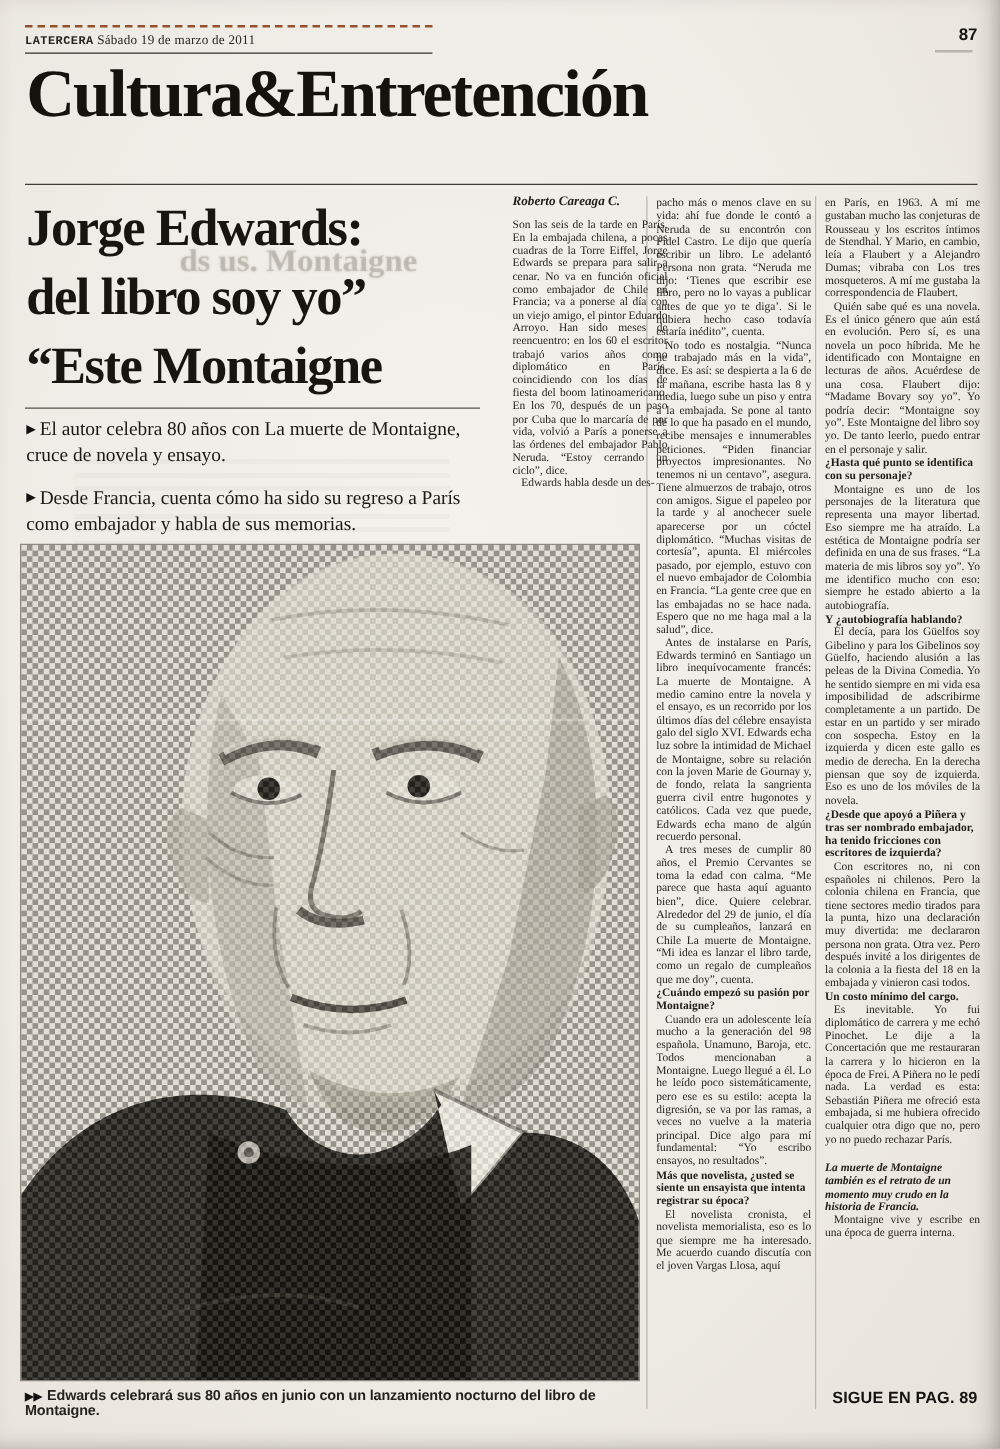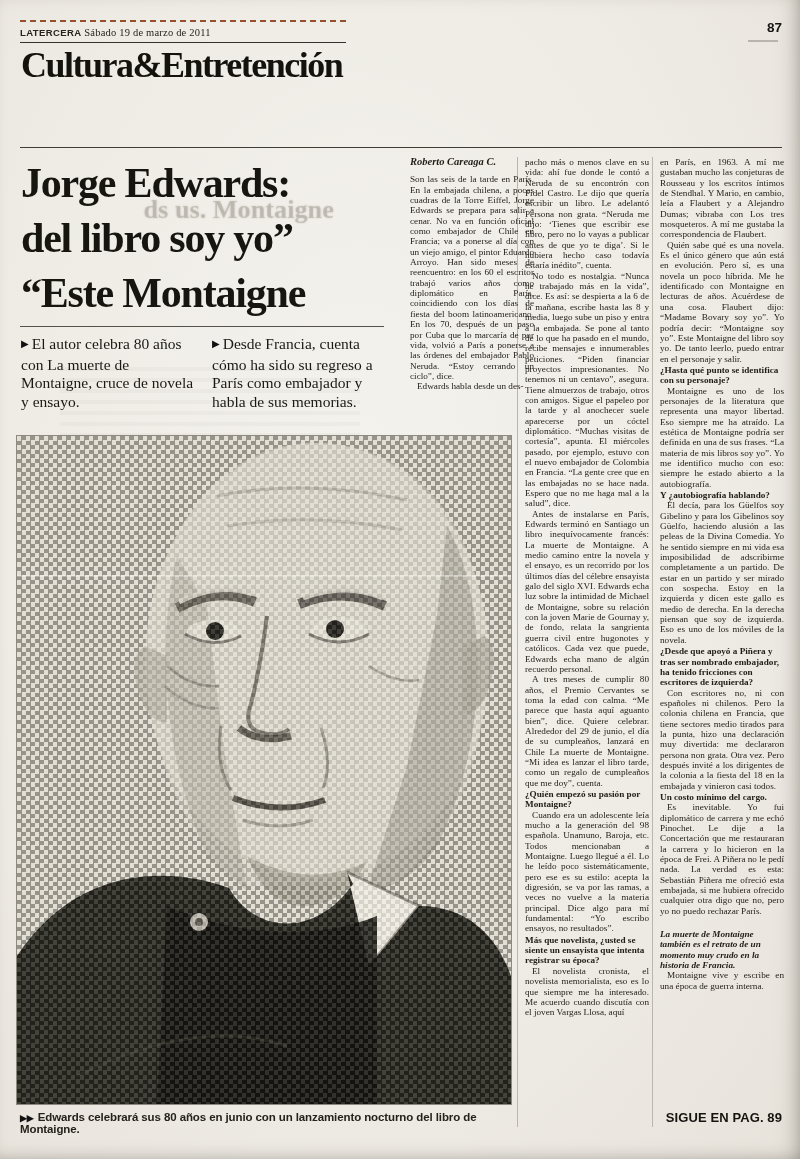--- a/index.html
+++ b/index.html
@@ -10,36 +10,36 @@
     box-shadow:inset -14px 0 22px -14px rgba(90,85,75,.55), inset 0 -10px 18px -12px rgba(90,85,75,.4);
     overflow:hidden;
     font-family:"Liberation Serif", serif;
     color:#1d1b16;
   }
   .abs{position:absolute;}
   
   .redline{left:20px;top:20px;width:326px;border-top:2px dashed #95502e;}
   .folio{left:20px;top:27px;width:326px;font-size:10.5px;letter-spacing:.2px;
     padding-bottom:4px;border-bottom:1.5px solid #34322c;color:#26241f;}
-  .folio b{font-family:Liberation Sans, sans-serif;font-size:9.5px;letter-spacing:.4px;}
+  .folio b{font-family:Liberation Mono, monospace;font-size:9.5px;letter-spacing:.4px;}
   .pagenum{left:748px;top:20px;width:34px;text-align:right;font-family:"Liberation Sans",sans-serif;
     font-weight:bold;font-size:13.5px;color:#171511;}
   .pagenum-rule{left:748px;top:40px;width:30px;border-top:2px solid #b9b5ac;}
-  .section-title{left:21px;top:44px;width:700px;font-size:36px;font-weight:bold;
+  .section-title{left:21px;top:44px;width:700px;font-size:54px;font-weight:bold;
     letter-spacing:-1.5px;color:#14120d;font-stretch:condensed;}
   .toprule{left:20px;top:147px;width:762px;border-top:1.5px solid #403d36;}
   
   .headline{left:21px;top:156px;width:368px;font-size:42px;line-height:55px;font-weight:bold;
     letter-spacing:-1.2px;color:#17150f;}
   .ghost{left:150px;top:196px;width:260px;font-size:25px;font-weight:bold;color:rgba(110,105,92,.22);
     text-shadow:0 0 2px rgba(110,105,92,.25);transform:scaleX(1.05);}
   .ghost2{left:60px;top:360px;width:300px;height:110px;
     background:repeating-linear-gradient(0deg, rgba(120,115,100,.05) 0 4px, transparent 4px 11px);}
   .headline-rule{left:20px;top:326px;width:364px;border-top:1px solid #55524a;}
-  .bullets{left:21px;top:335px;width:366px;display:flex;gap:16px;}
+  .bullets{left:21px;top:335px;width:366px;display:flex;gap:16px;flex-direction:column;}
   .bullet{flex:1;font-size:15.5px;line-height:18.5px;color:#1b1914;}
   .bullet .mk{font-size:10px;position:relative;top:-2px;margin-right:3px;color:#111;}
   
   .photo{left:17px;top:436px;width:494px;height:668px;
     background:#d2cec4 repeating-conic-gradient(rgba(58,55,47,.30) 0% 25%, rgba(235,232,223,.55) 25% 50%) 0 0 / 9px 9px;
     outline:1px solid #8d897f;}
   .photo svg{position:absolute;left:0;top:0;}
   .photo .scanline{position:absolute;left:0;top:139px;width:100%;height:2px;background:rgba(255,255,255,.35);}
   .photo::after{content:"";position:absolute;inset:0;
     background:repeating-conic-gradient(rgba(30,28,22,.10) 0% 25%, rgba(240,238,230,.14) 25% 50%) 0 0 / 9px 9px;}
@@ -165,21 +165,21 @@
         <p class="para body">Edwards habla desde un des-</p>
       </div>
   </div>
 
   <div class="abs col col2">
     <div>
         <p class="para first">pacho más o menos clave en su vida: ahí fue donde le contó a Neruda de su encontrón con Fidel Castro. Le dijo que quería escribir un libro. Le adelantó Persona non grata. “Neruda me dijo: ‘Tienes que escribir ese libro, pero no lo vayas a publicar antes de que yo te diga’. Si le hubiera hecho caso todavía estaría inédito”, cuenta.</p>
         <p class="para body">No todo es nostalgia. “Nunca he trabajado más en la vida”, dice. Es así: se despierta a la 6 de la mañana, escribe hasta las 8 y media, luego sube un piso y entra a la embajada. Se pone al tanto de lo que ha pasado en el mundo, recibe mensajes e innumerables peticiones. “Piden financiar proyectos impresionantes. No tenemos ni un centavo”, asegura. Tiene almuerzos de trabajo, otros con amigos. Sigue el papeleo por la tarde y al anochecer suele aparecerse por un cóctel diplomático. “Muchas visitas de cortesía”, apunta. El miércoles pasado, por ejemplo, estuvo con el nuevo embajador de Colombia en Francia. “La gente cree que en las embajadas no se hace nada. Espero que no me haga mal a la salud”, dice.</p>
         <p class="para body">Antes de instalarse en París, Edwards terminó en Santiago un libro inequívocamente francés: La muerte de Montaigne. A medio camino entre la novela y el ensayo, es un recorrido por los últimos días del célebre ensayista galo del siglo XVI. Edwards echa luz sobre la intimidad de Michael de Montaigne, sobre su relación con la joven Marie de Gournay y, de fondo, relata la sangrienta guerra civil entre hugonotes y católicos. Cada vez que puede, Edwards echa mano de algún recuerdo personal.</p>
         <p class="para body">A tres meses de cumplir 80 años, el Premio Cervantes se toma la edad con calma. “Me parece que hasta aquí aguanto bien”, dice. Quiere celebrar. Alrededor del 29 de junio, el día de su cumpleaños, lanzará en Chile La muerte de Montaigne. “Mi idea es lanzar el libro tarde, como un regalo de cumpleaños que me doy”, cuenta.</p>
-        <p class="para q">¿Quién empezó su pasión por Montaigne?</p>
+        <p class="para q">¿Cuándo empezó su pasión por Montaigne?</p>
         <p class="para body">Cuando era un adolescente leía mucho a la generación del 98 española. Unamuno, Baroja, etc. Todos mencionaban a Montaigne. Luego llegué a él. Lo he leído poco sistemáticamente, pero ese es su estilo: acepta la digresión, se va por las ramas, a veces no vuelve a la materia principal. Dice algo para mí fundamental: “Yo escribo ensayos, no resultados”.</p>
         <p class="para q">Más que novelista, ¿usted se siente un ensayista que intenta registrar su época?</p>
         <p class="para body">El novelista cronista, el novelista memorialista, eso es lo que siempre me ha interesado. Me acuerdo cuando discutía con el joven Vargas Llosa, aquí</p>
       </div>
   </div>
 
   <div class="abs col col3">
     <div>
         <p class="para first">en París, en 1963. A mí me gustaban mucho las conjeturas de Rousseau y los escritos íntimos de Stendhal. Y Mario, en cambio, leía a Flaubert y a Alejandro Dumas; vibraba con Los tres mosqueteros. A mí me gustaba la correspondencia de Flaubert.</p>
         <p class="para body">Quién sabe qué es una novela. Es el único género que aún está en evolución. Pero sí, es una novela un poco híbrida. Me he identificado con Montaigne en lecturas de años. Acuérdese de una cosa. Flaubert dijo: “Madame Bovary soy yo”. Yo podría decir: “Montaigne soy yo”. Este Montaigne del libro soy yo. De tanto leerlo, puedo entrar en el personaje y salir.</p>

